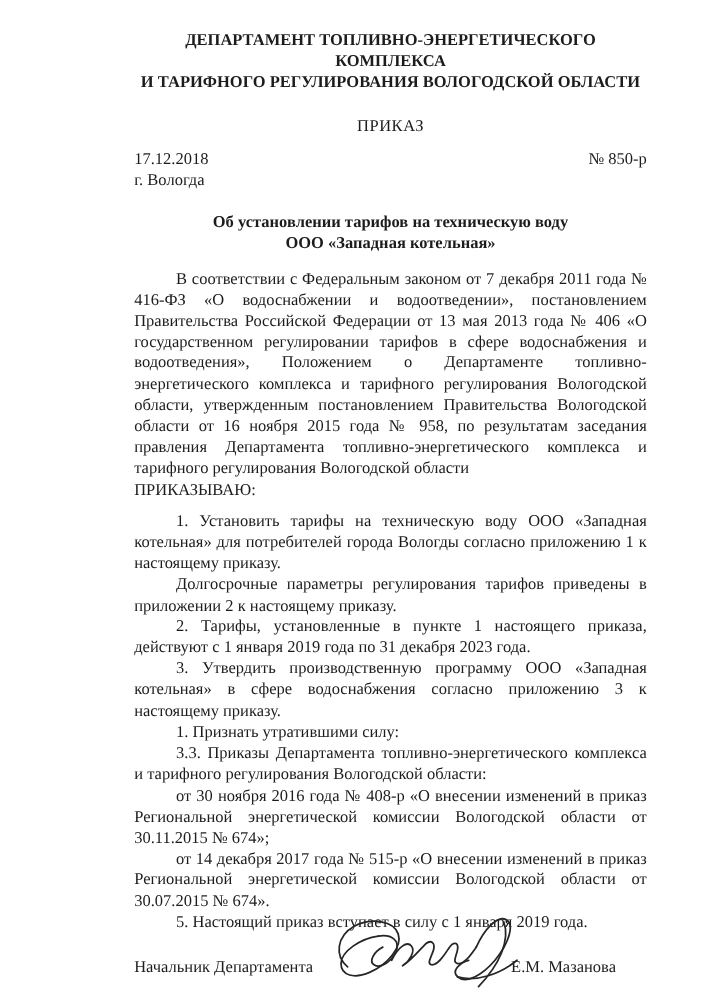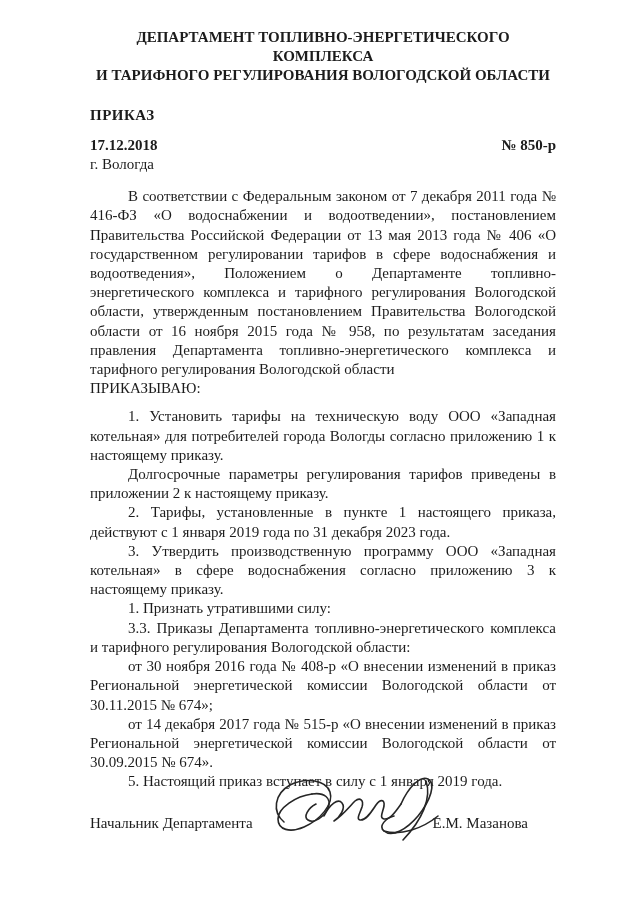--- a/index.html
+++ b/index.html
@@ -12,35 +12,36 @@
     box-sizing: border-box;
     width: 576px;
     height: 905px;
     background: #ffffff;
     color: #1c1c1c;
     font-family: "Liberation Serif", "DejaVu Serif", serif;
     font-size: 15px;
     line-height: 19.2px;
     padding: 28px 20px 0 90px;
     overflow: hidden;
+    margin-left: 32px;
   }
   .org-name {
     text-align: center;
     font-weight: bold;
   }
   .doc-type {
-    text-align: left;
-    font-weight: bold;
+    text-align: center;
+    font-weight: normal;
     margin-top: 20px;
     letter-spacing: 0.5px;
   }
   .date-row {
     display: flex;
     justify-content: space-between;
-    font-weight: bold;
+    font-weight: normal;
     margin-top: 11px;
   }
   .city {
   }
   .subject {
     text-align: center;
     font-weight: bold;
     margin-top: 19px;
   }
   .body-text {
@@ -92,34 +93,38 @@
 
   <div class="doc-type">ПРИКАЗ</div>
 
   <div class="date-row">
     <span>17.12.2018</span>
     <span>№ 850-р</span>
   </div>
 
   <div class="city">г. Вологда</div>
 
+  <div class="subject">
+    <div>Об установлении тарифов на техническую воду</div>
+    <div>ООО «Западная котельная»</div>
+  </div>
 
   <div class="body-text">
     <p class="para">В соответствии с Федеральным законом от 7 декабря 2011 года № 416-ФЗ «О водоснабжении и водоотведении», постановлением Правительства Российской Федерации от 13 мая 2013 года № 406 «О государственном регулировании тарифов в сфере водоснабжения и водоотведения», Положением о Департаменте топливно-энергетического комплекса и тарифного регулирования Вологодской области, утвержденным постановлением Правительства Вологодской области от 16 ноября 2015 года № 958, по результатам заседания правления Департамента топливно-энергетического комплекса и тарифного регулирования Вологодской области</p>
     <div class="decree">ПРИКАЗЫВАЮ:</div>
 
     <div class="items">
       <p class="para">1. Установить тарифы на техническую воду ООО «Западная котельная» для потребителей города Вологды согласно приложению 1 к настоящему приказу.</p>
       <p class="para">Долгосрочные параметры регулирования тарифов приведены в приложении 2 к настоящему приказу.</p>
       <p class="para">2. Тарифы, установленные в пункте 1 настоящего приказа, действуют с 1 января 2019 года по 31 декабря 2023 года.</p>
       <p class="para">3. Утвердить производственную программу ООО «Западная котельная» в сфере водоснабжения согласно приложению 3 к настоящему приказу.</p>
       <p class="para">1. Признать утратившими силу:</p>
       <p class="para">3.3. Приказы Департамента топливно-энергетического комплекса и тарифного регулирования Вологодской области:</p>
       <p class="para">от 30 ноября 2016 года № 408-р «О внесении изменений в приказ Региональной энергетической комиссии Вологодской области от 30.11.2015 № 674»;</p>
-      <p class="para">от 14 декабря 2017 года № 515-р «О внесении изменений в приказ Региональной энергетической комиссии Вологодской области от 30.09.2015 № 674».</p>
+      <p class="para">от 14 декабря 2017 года № 515-р «О внесении изменений в приказ Региональной энергетической комиссии Вологодской области от 30.07.2015 № 674».</p>
       <p class="para">5. Настоящий приказ вступает в силу с 1 января 2019 года.</p>
     </div>
   </div>
 
   <div class="sign-row">
     <span class="sign-label">Начальник Департамента</span>
 
     <span class="signature-wrap">
       <svg viewBox="0 0 208 80" fill="none" xmlns="http://www.w3.org/2000/svg">
         <g stroke="#262626" stroke-width="1.6" stroke-linecap="round" stroke-linejoin="round" fill="none">

